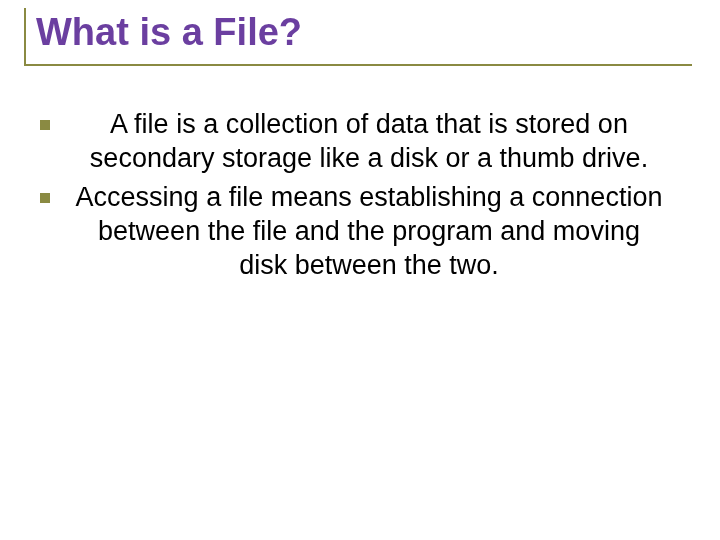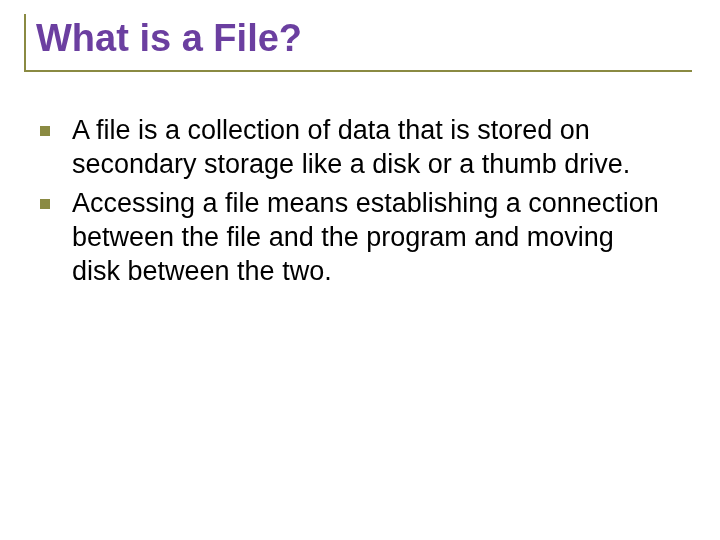--- a/index.html
+++ b/index.html
@@ -9,21 +9,21 @@
     height: 540px;
     background: #ffffff;
     font-family: Arial, Helvetica, sans-serif;
     overflow: hidden;
   }
   .slide {
     position: relative;
     box-sizing: border-box;
     width: 720px;
     height: 496px;
-    padding: 14px 24px 24px 24px;
+    padding: 8px 24px 24px 24px;
   }
   .title-wrap {
     border-left: 2px solid #8a8a42;
     border-bottom: 2px solid #8a8a42;
     padding: 4px 0 10px 10px;
     margin-right: 4px;
   }
   .title {
     font-size: 38px;
     font-weight: bold;
@@ -46,20 +46,21 @@
     height: 10px;
     background: #8a8a42;
     margin-top: 12px;
     margin-right: 22px;
   }
   .text {
     flex: 1 1 auto;
     font-size: 27px;
     line-height: 1.25;
     color: #000000;
+    text-align: center;
   }
 </style>
 </head>
 <body>
 
 <div class="slide">
   <div class="title-wrap">
     <div class="title">What is a File?</div>
   </div>
   <div class="body">

